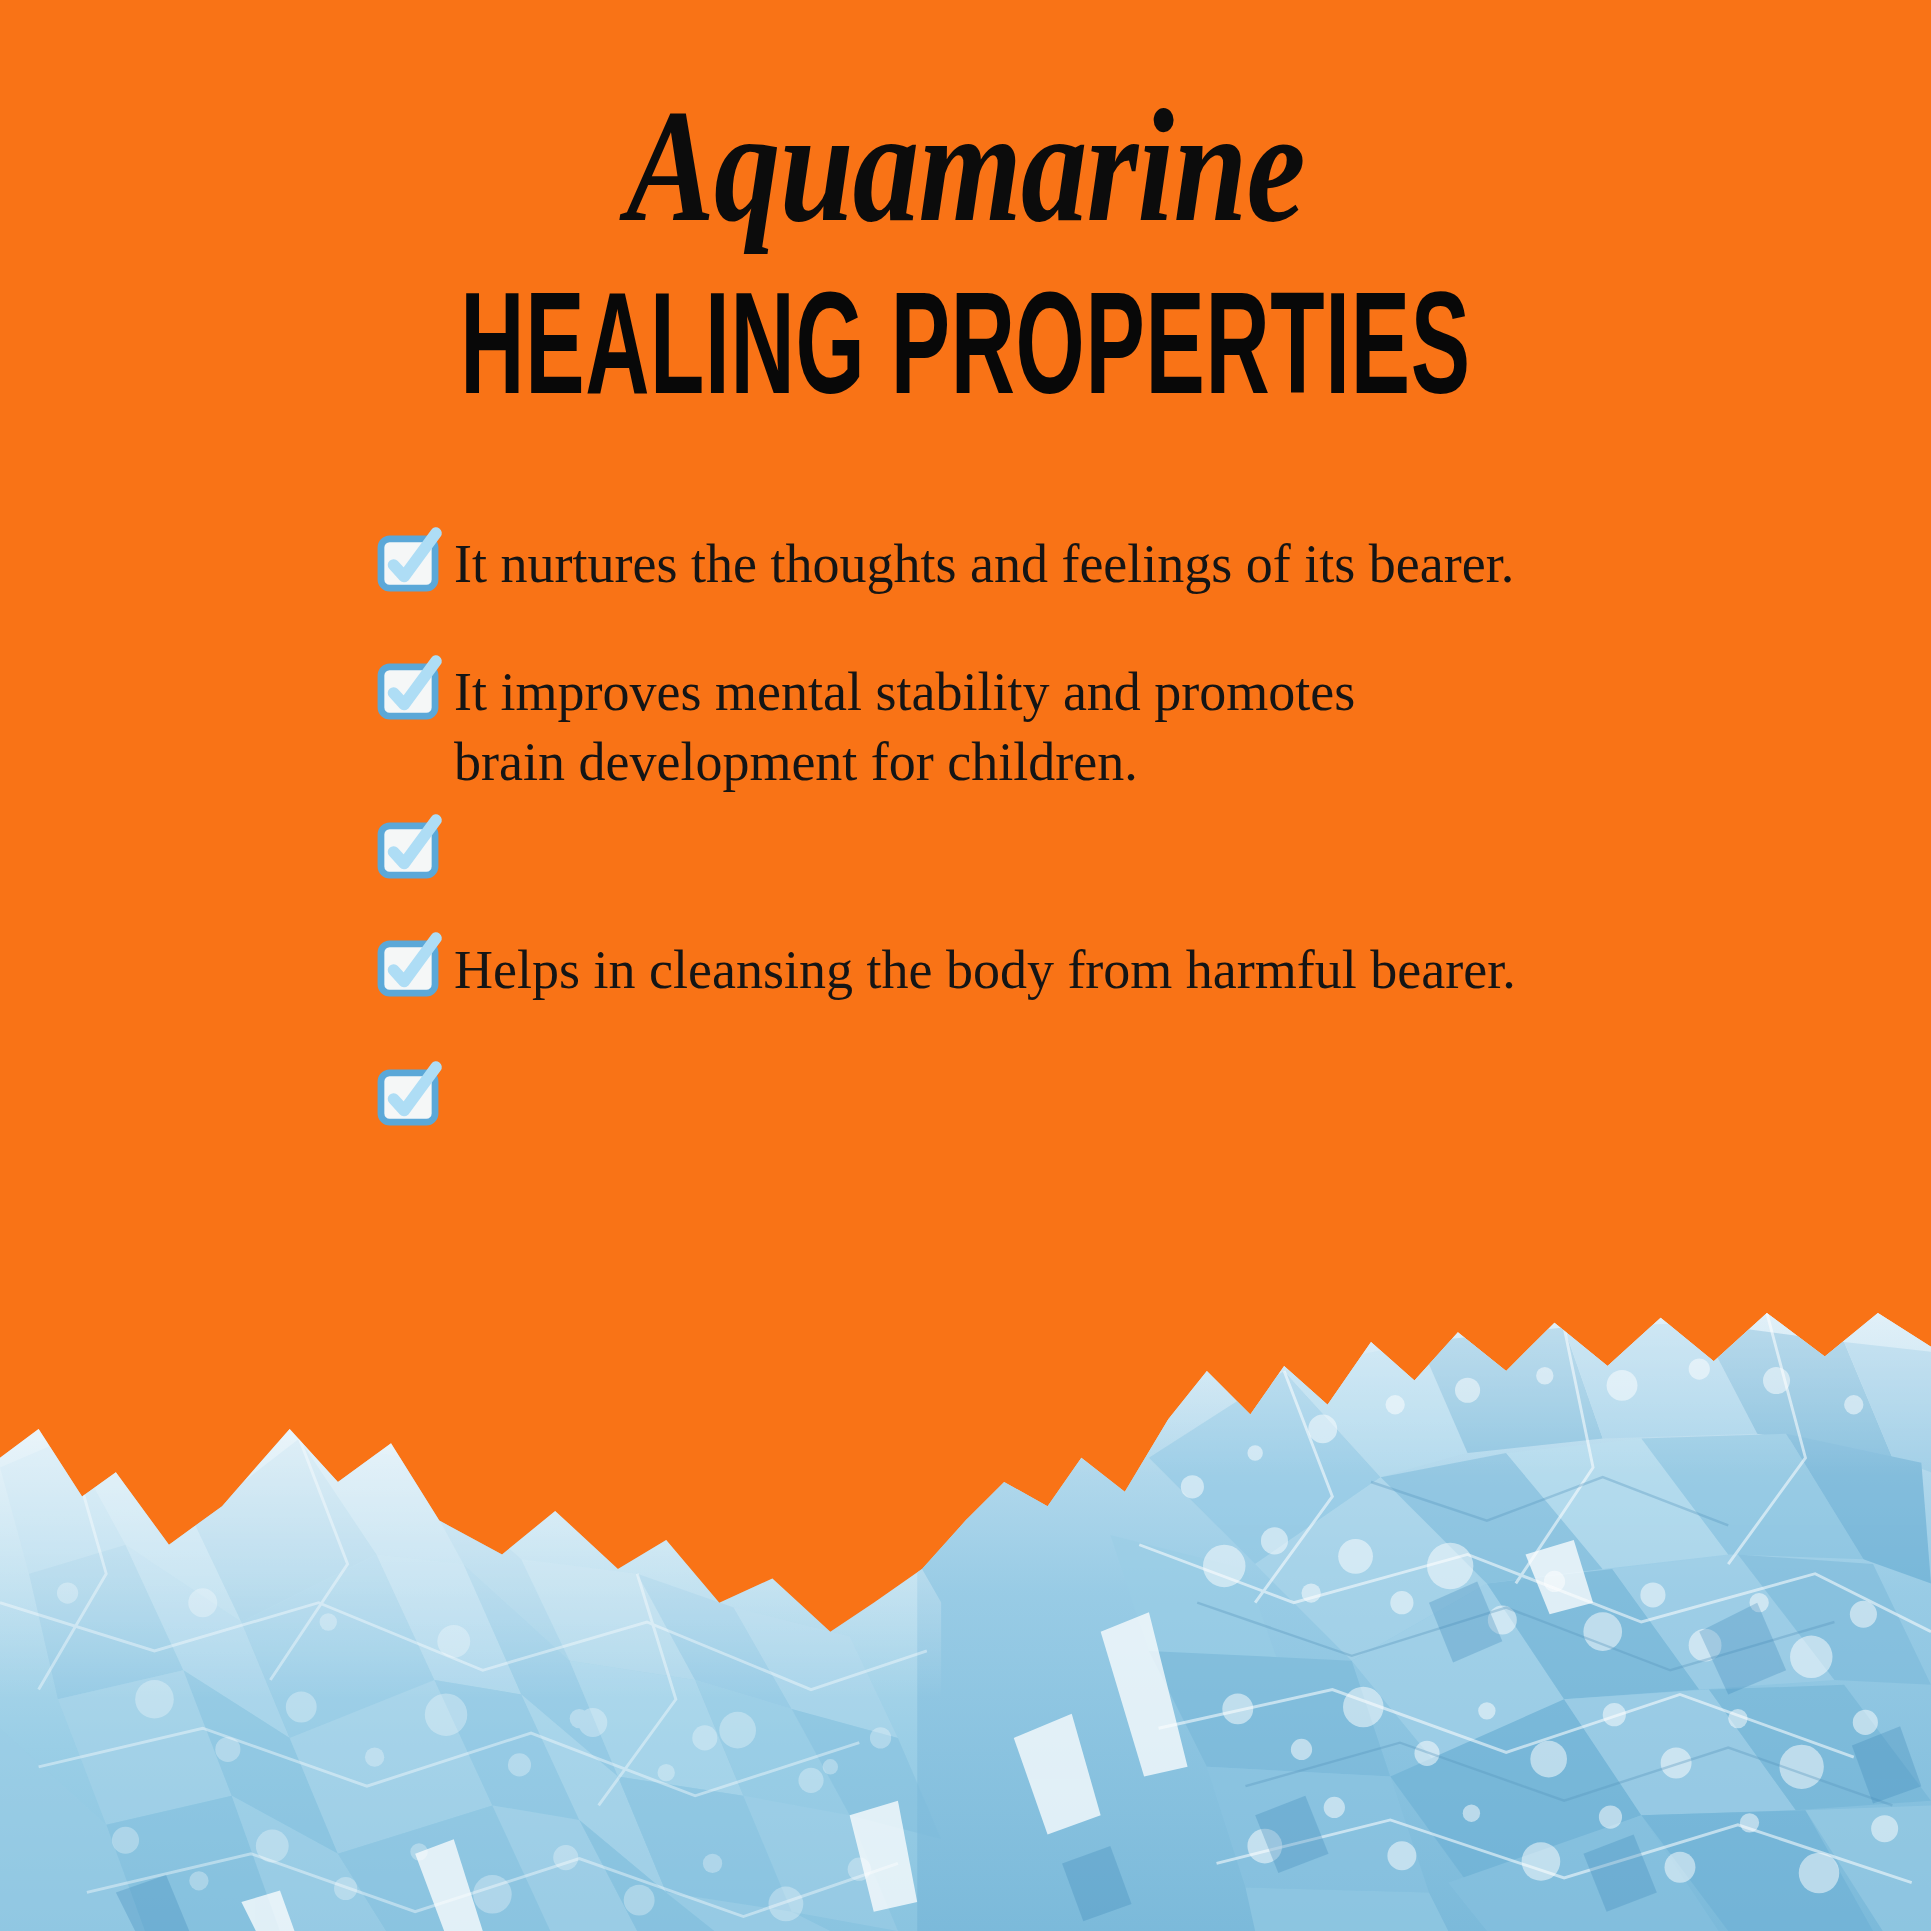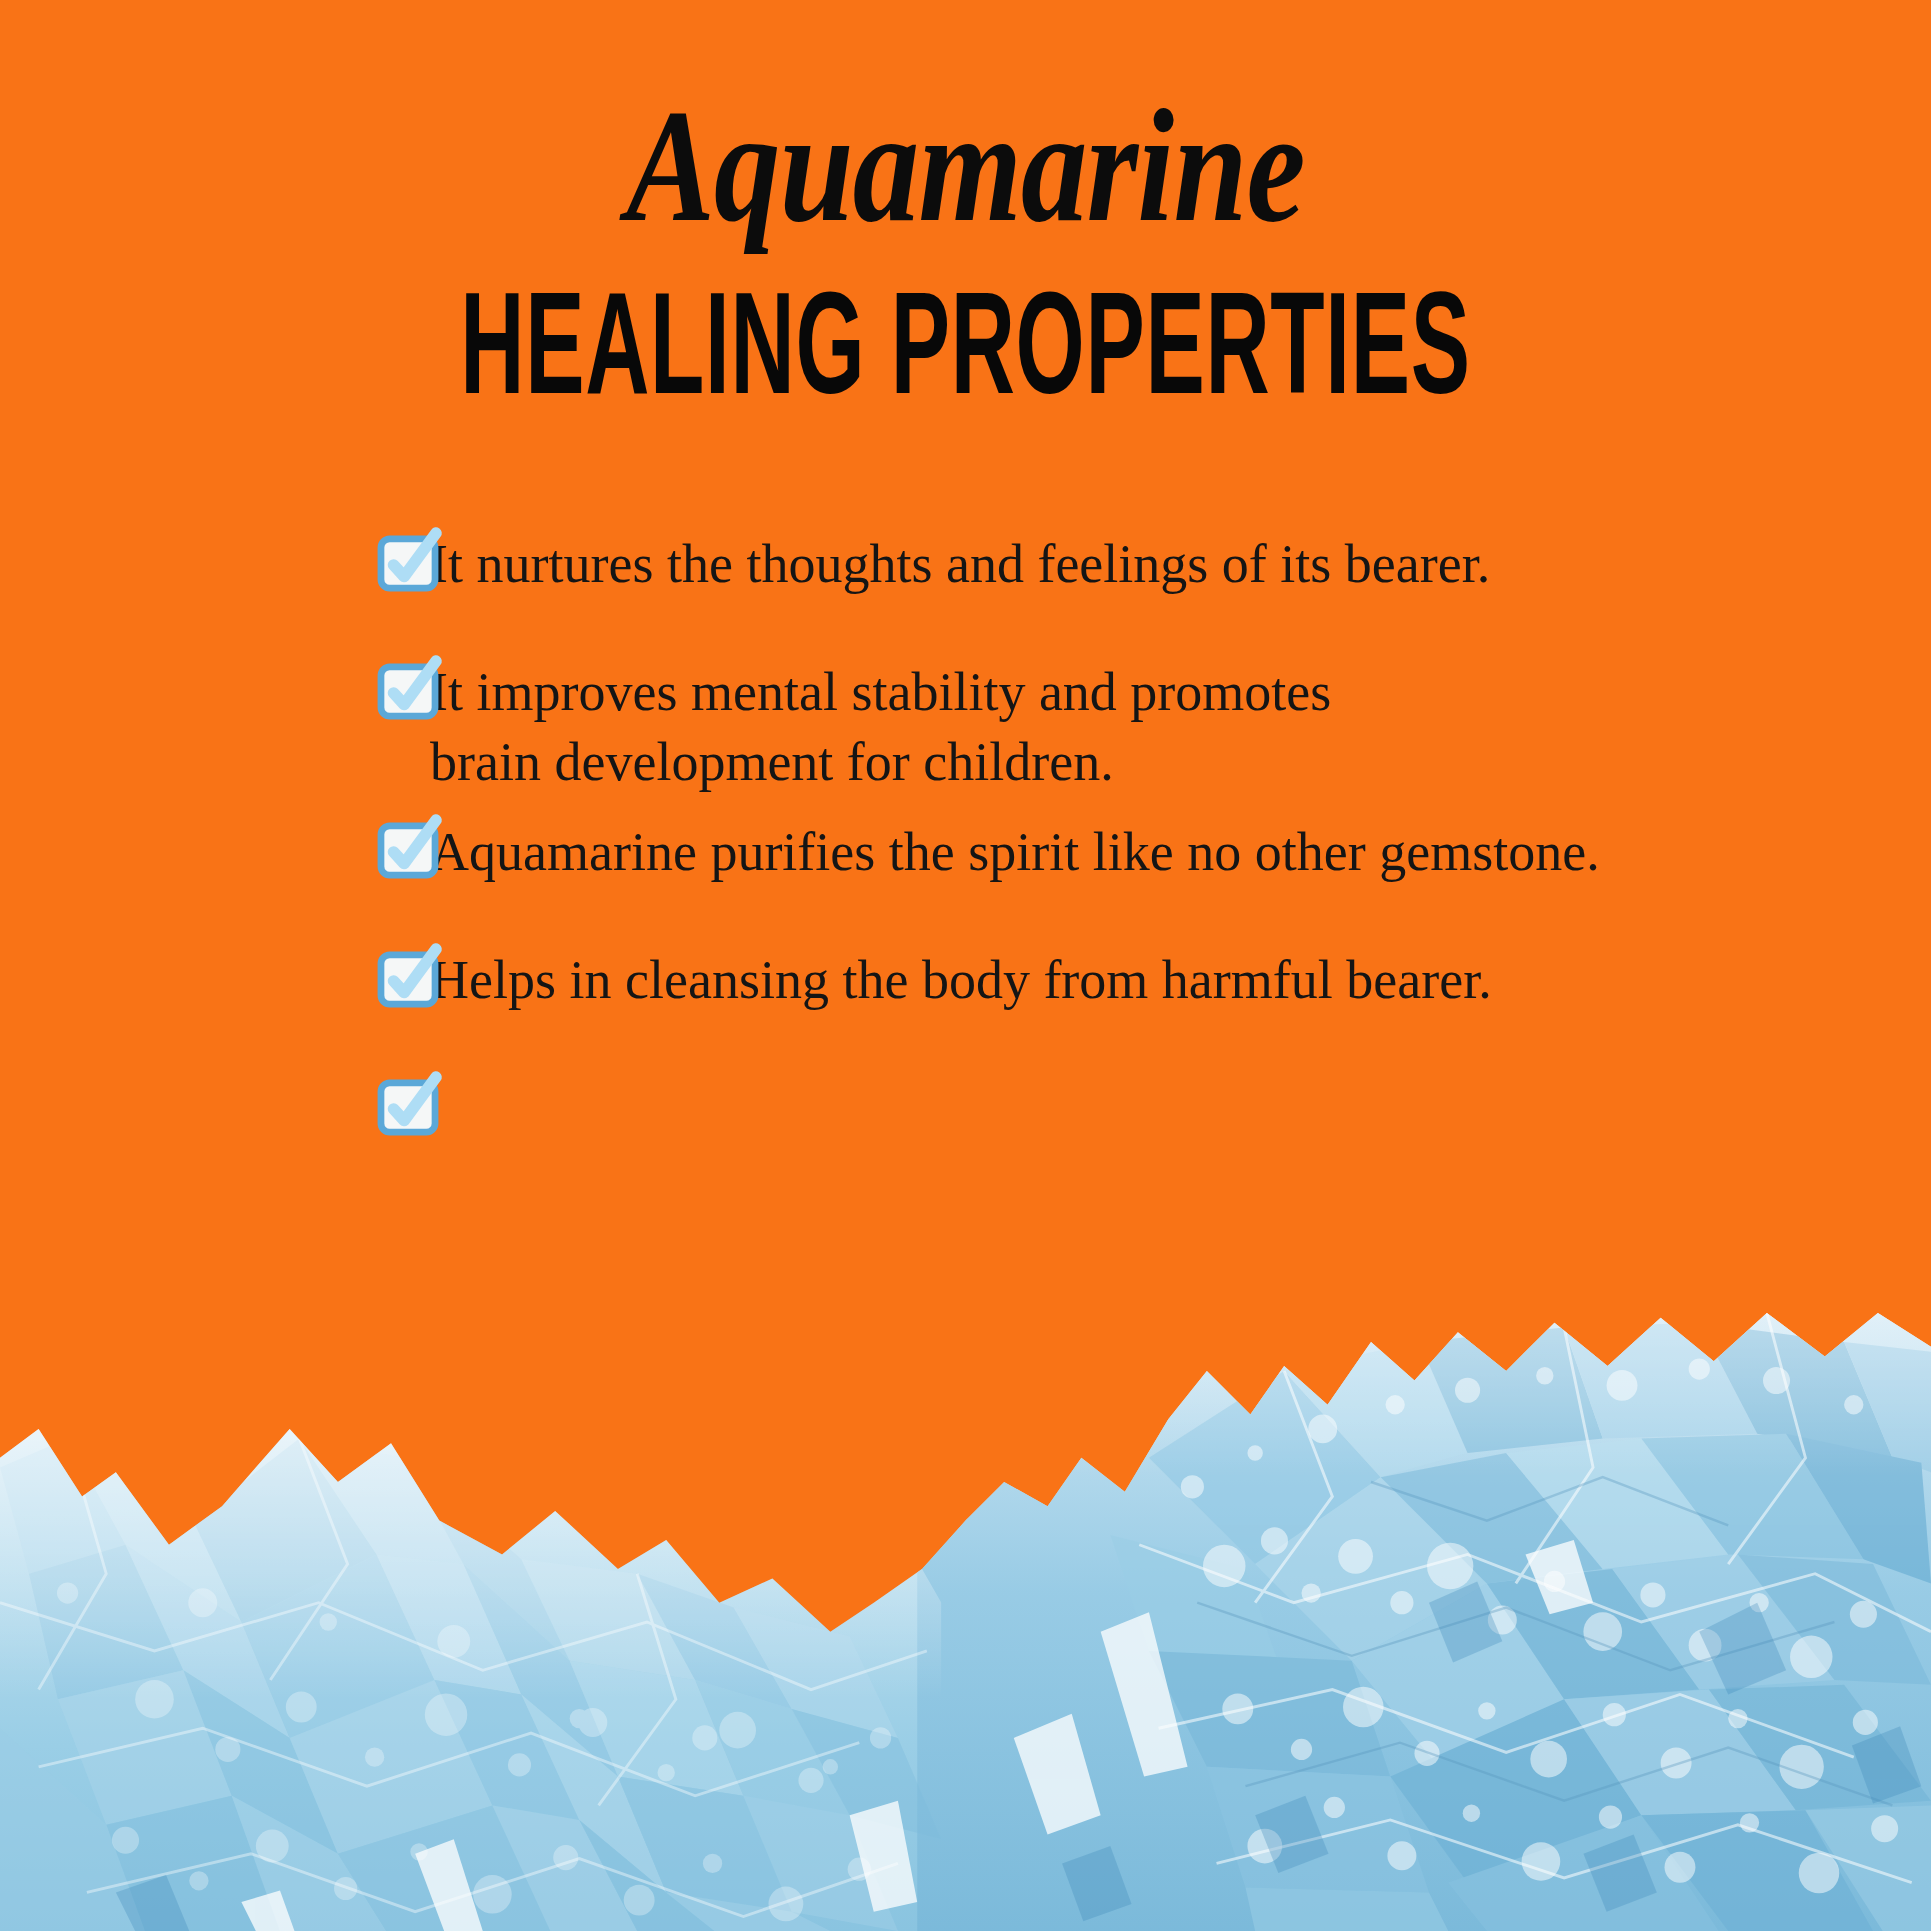--- a/index.html
+++ b/index.html
@@ -43,21 +43,21 @@
   
   .list{
     position:absolute;
     left:378px;
     top:529px;
     width:1468px;
   }
   .item{
     position:relative;
     min-height:60px;
-    padding-left:52px;
+    padding-left:76px;
     margin-bottom:58px;
   }
   .item.tight{margin-bottom:19px;}
 
   .cbox{
     position:absolute;
     left:0; top:5.8px;
     width:60px;height:56px;
   }
   .cbox svg{display:block;width:60px;height:56px;overflow:visible;}
@@ -114,21 +114,20 @@
 brain development for children.</span>
     </div>
 
     <div class="item">
       <span class="cbox">
         <svg viewBox="0 0 62 58">
           <rect x="3" y="4" width="56" height="51" rx="9" ry="9" fill="#F5F7F7" stroke="#5BA8D8" stroke-width="7"></rect>
           <path d="M16 31 L27 43 L60 -2" fill="none" stroke="#AEDDF5" stroke-width="12" stroke-linecap="round" stroke-linejoin="round"></path>
         </svg>
       </span>
-      <span class="itext">Aquamarine purifies the spirit like no other gemstone.</span>
     </div>
 
     <div class="item">
       <span class="cbox">
         <svg viewBox="0 0 62 58">
           <rect x="3" y="4" width="56" height="51" rx="9" ry="9" fill="#F5F7F7" stroke="#5BA8D8" stroke-width="7"></rect>
           <path d="M16 31 L27 43 L60 -2" fill="none" stroke="#AEDDF5" stroke-width="12" stroke-linecap="round" stroke-linejoin="round"></path>
         </svg>
       </span>
       <span class="itext">Helps in cleansing the body from harmful bearer.</span>

